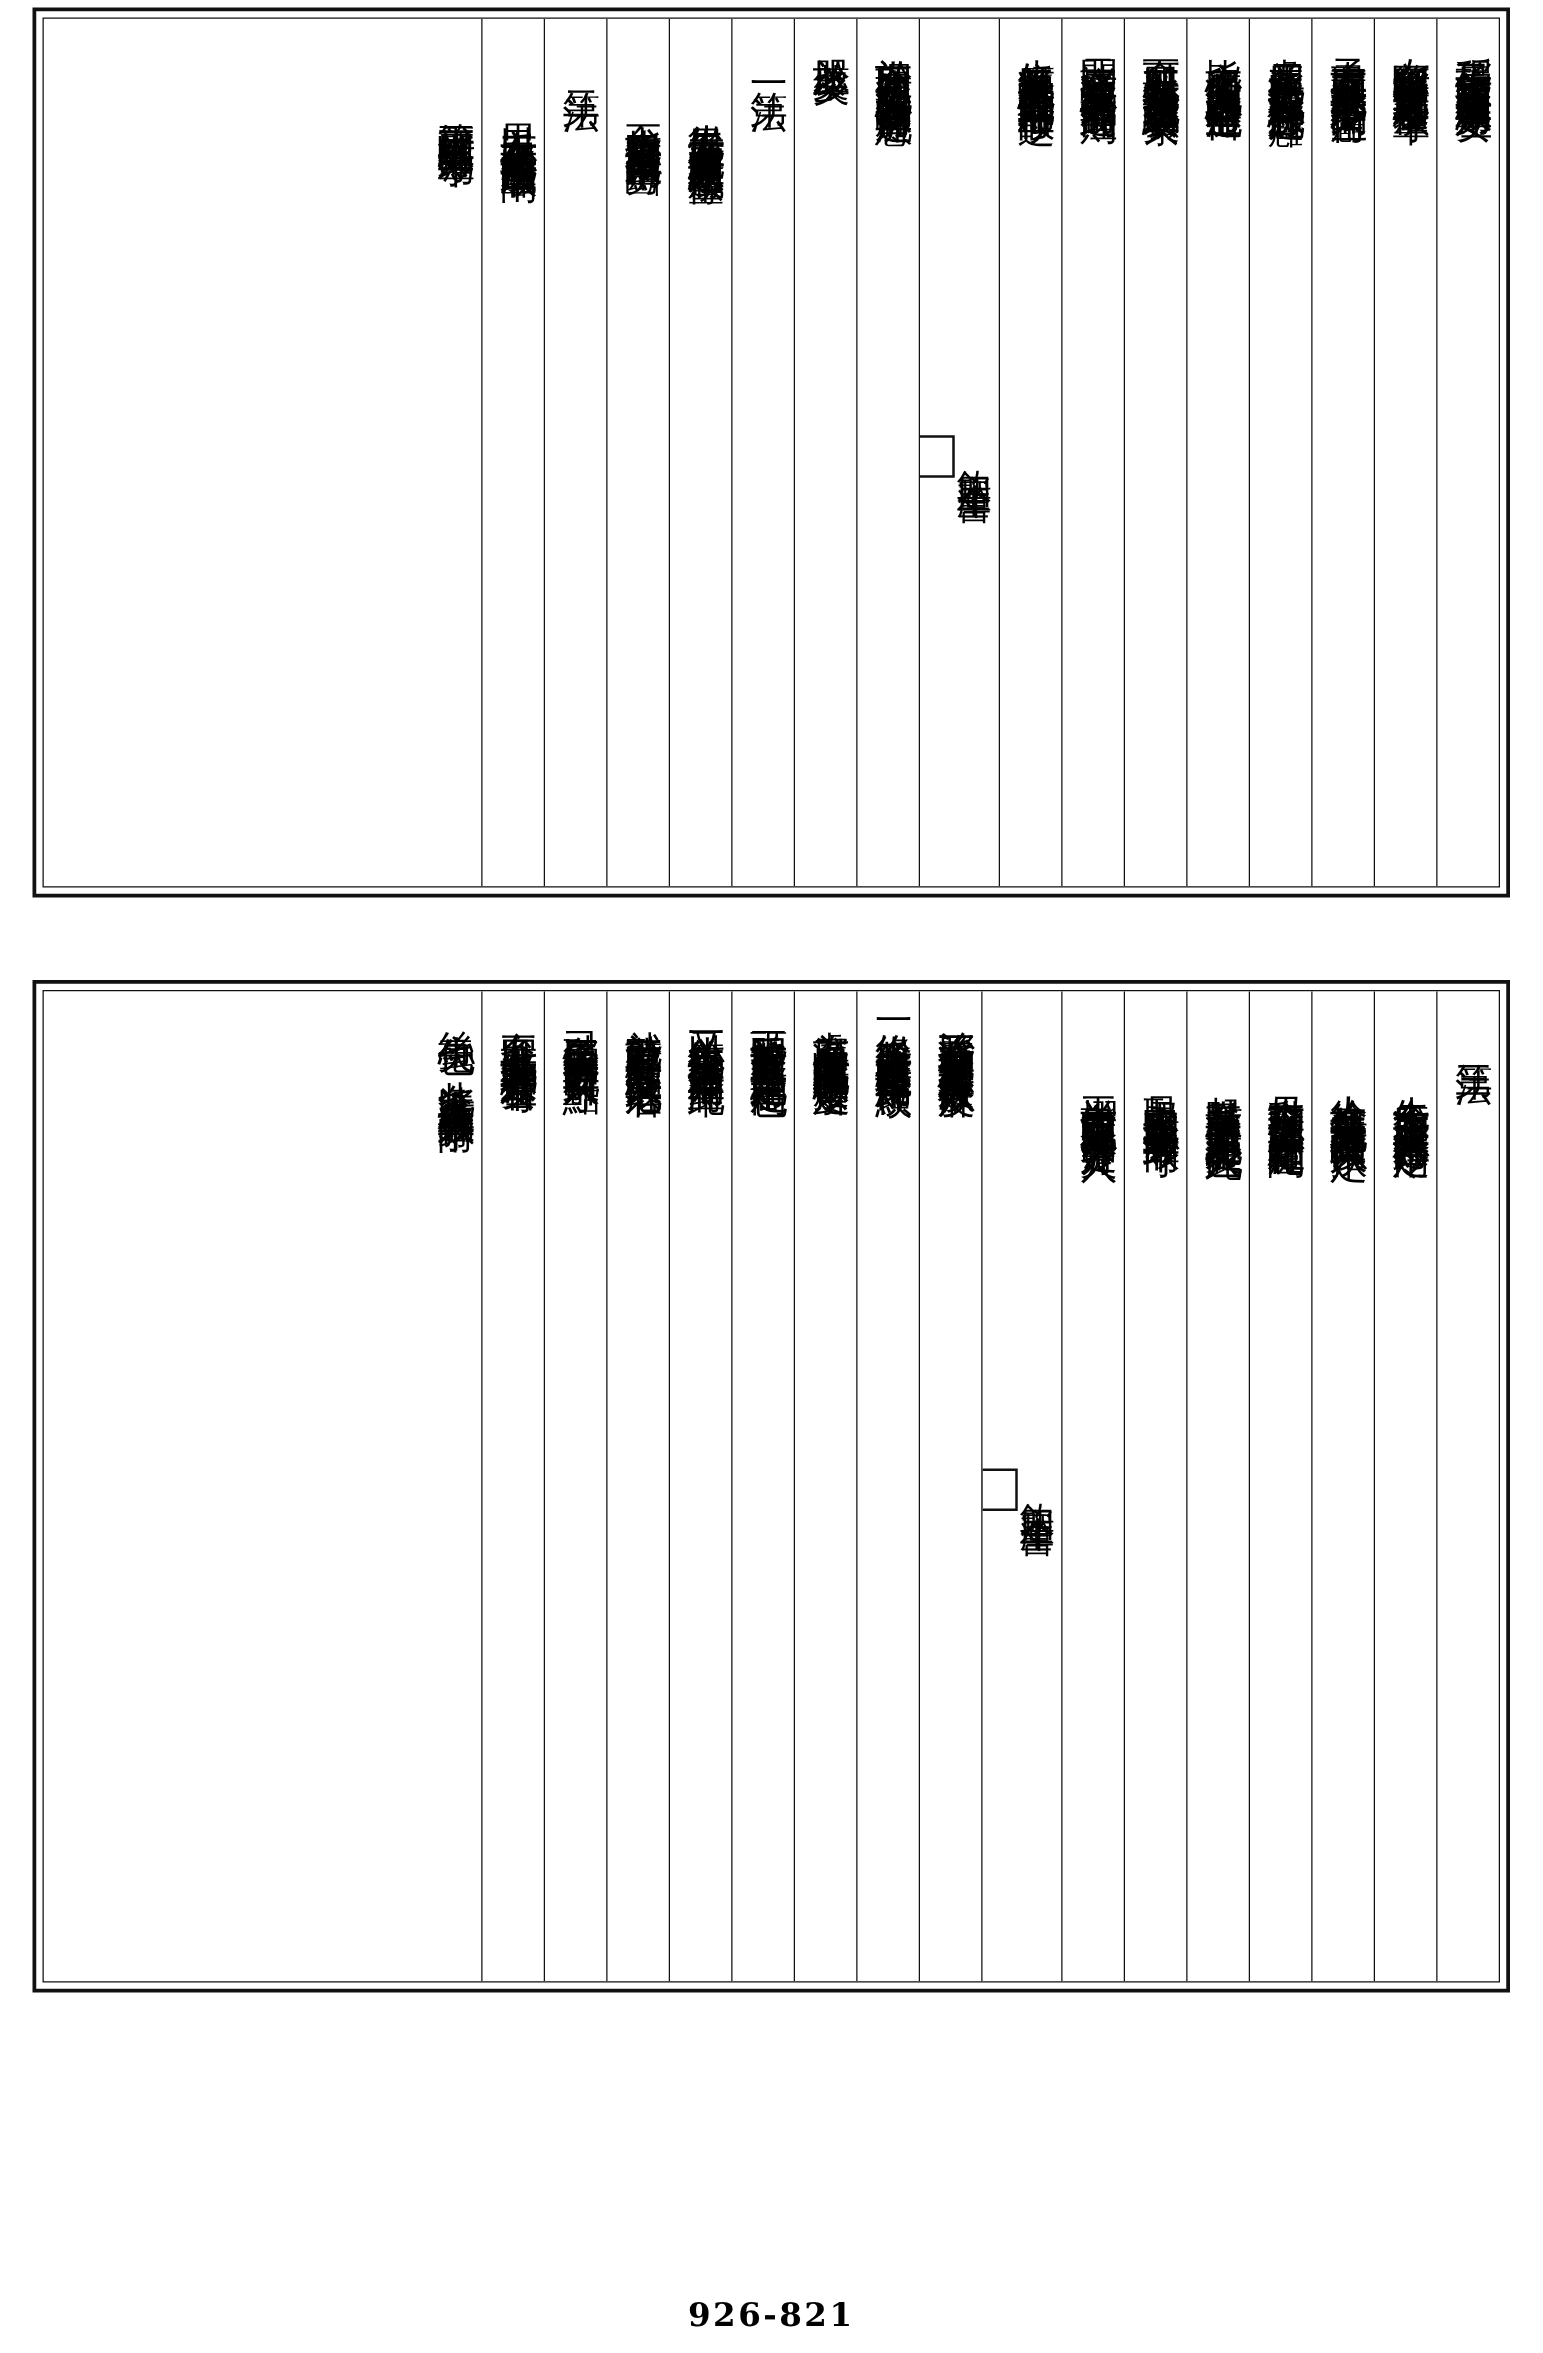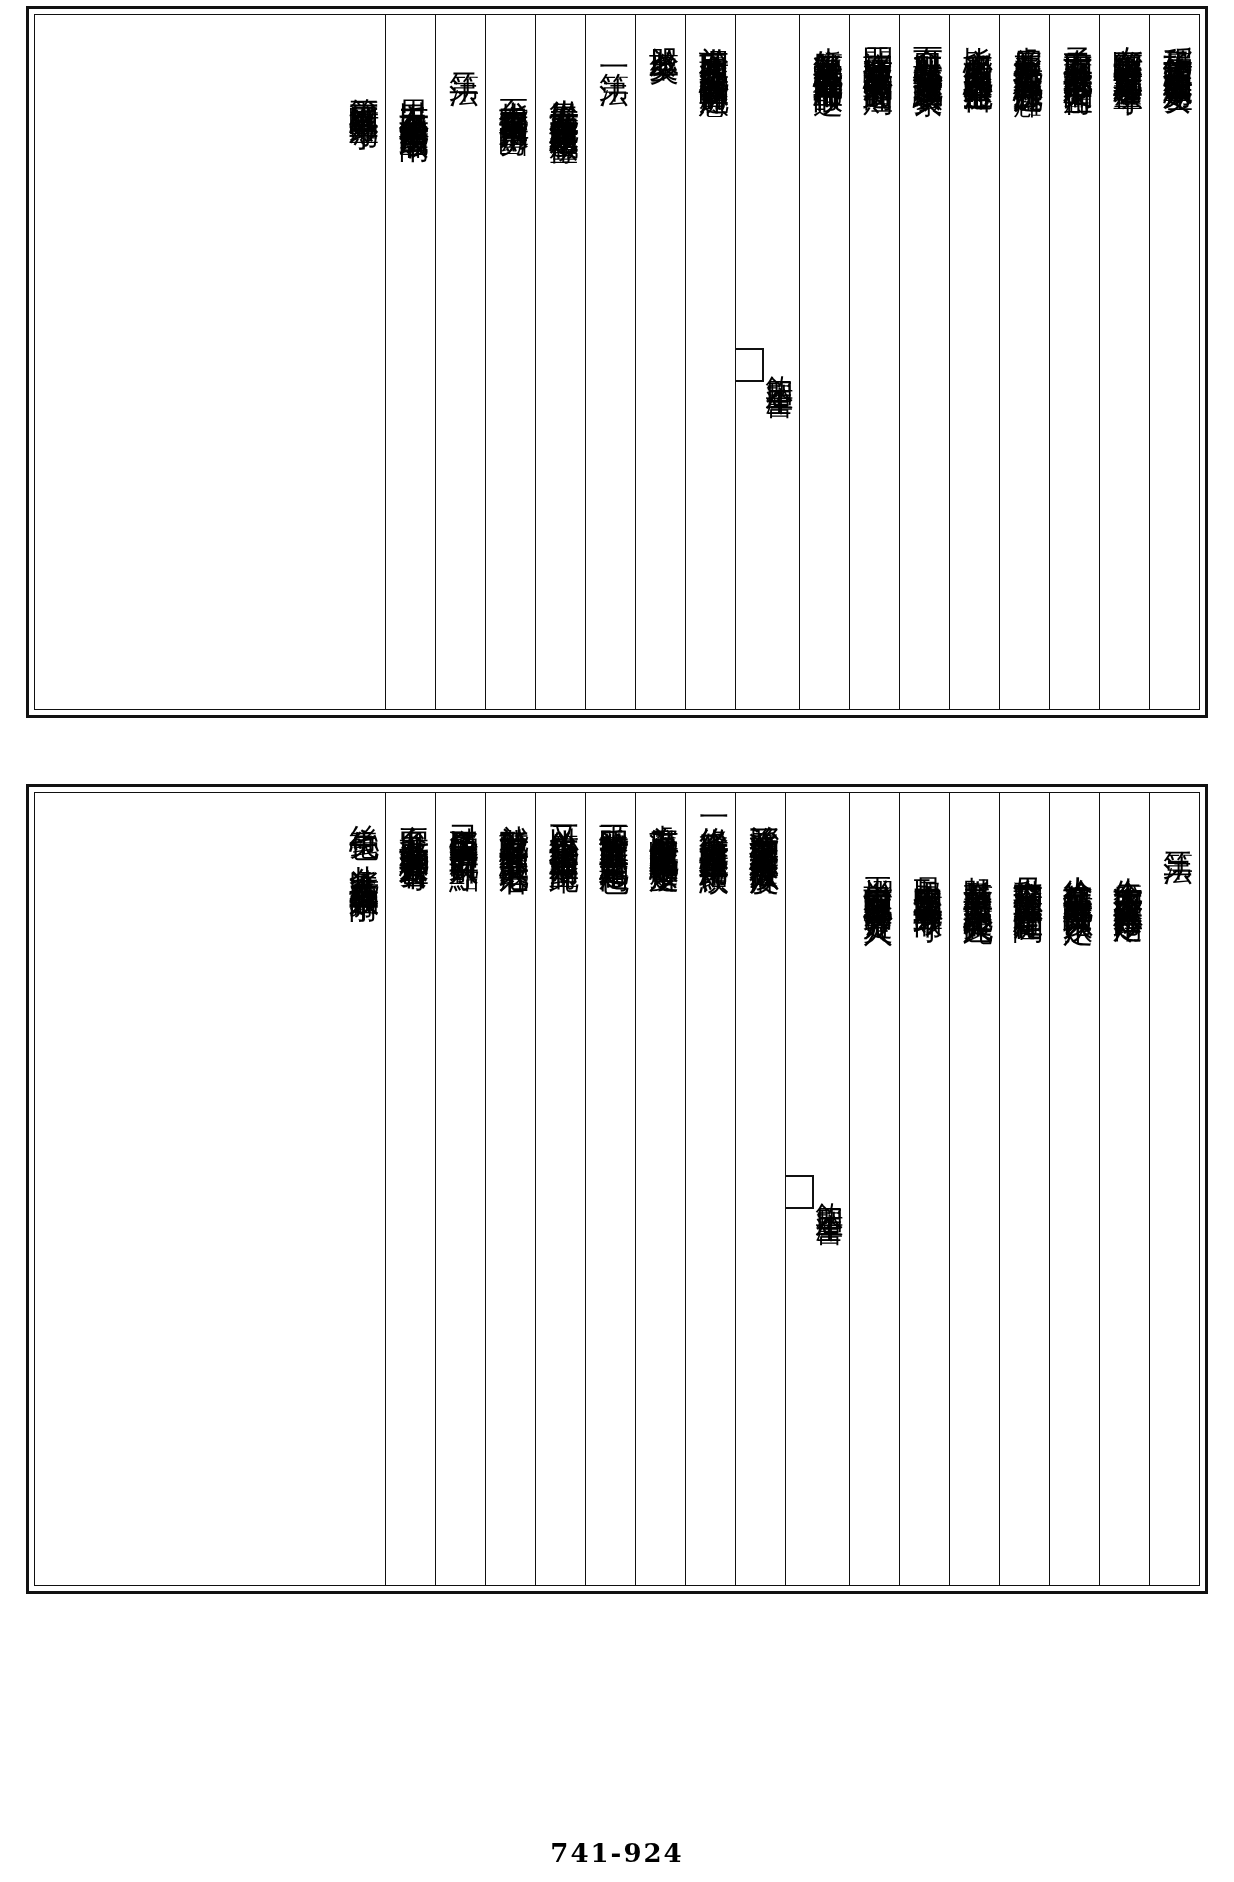--- a/index.html
+++ b/index.html
@@ -168,15 +168,15 @@
       <div class="col wide">兩頭垂於背脊直下取準頭盡處點定此是定高下也</div>
       <div class="col wide">又以小竹篾一條比大拇指上節一寸為準却將此準</div>
       <div class="col wide">就於背中點定處旁去一寸點一穴灸五壯或七壯若</div>
       <div class="col wide">已破灸後三二日間瘡口合再就前穴又引一寸點一</div>
       <div class="col wide">穴灸五壯或七壯十壯凡此點穴亦皆男左女右不可</div>
       <div class="col wide">絲毫失也　此灸法活人甚多立有神効故錄本附于</div>
 
     </div>
   </div>
 
-  <div class="footer">741-924</div>
+  <div class="footer">926-821</div>
 
 </div>
 
 </body></html>

